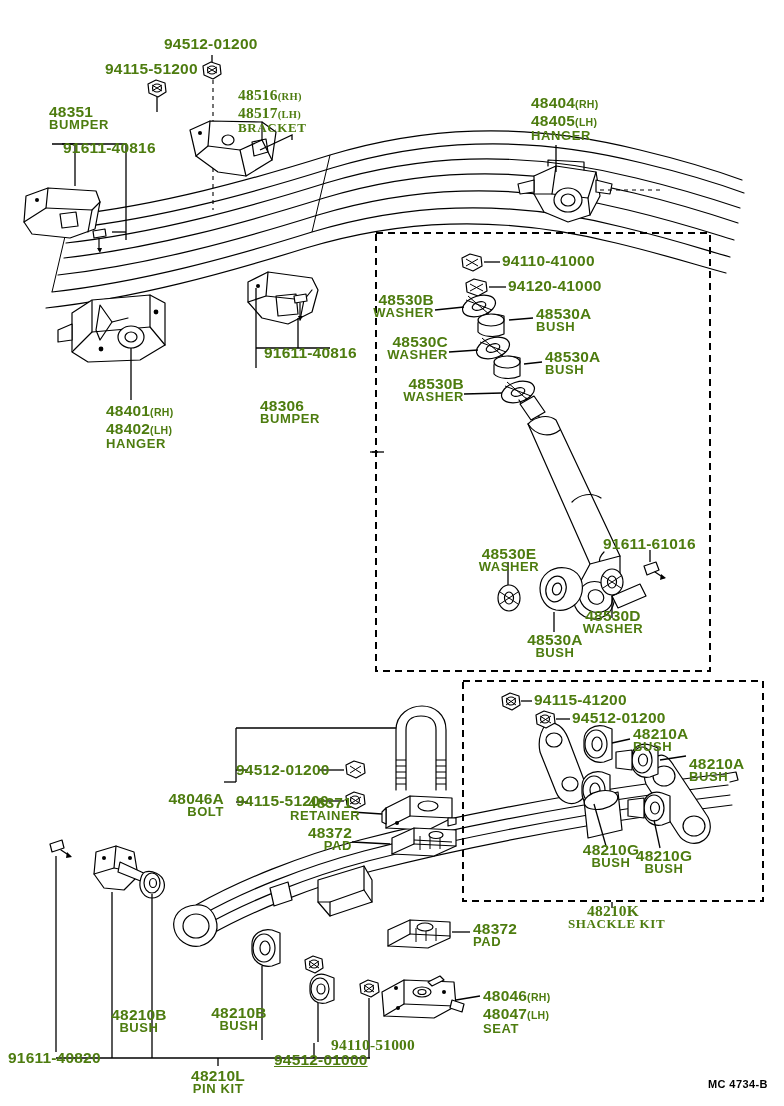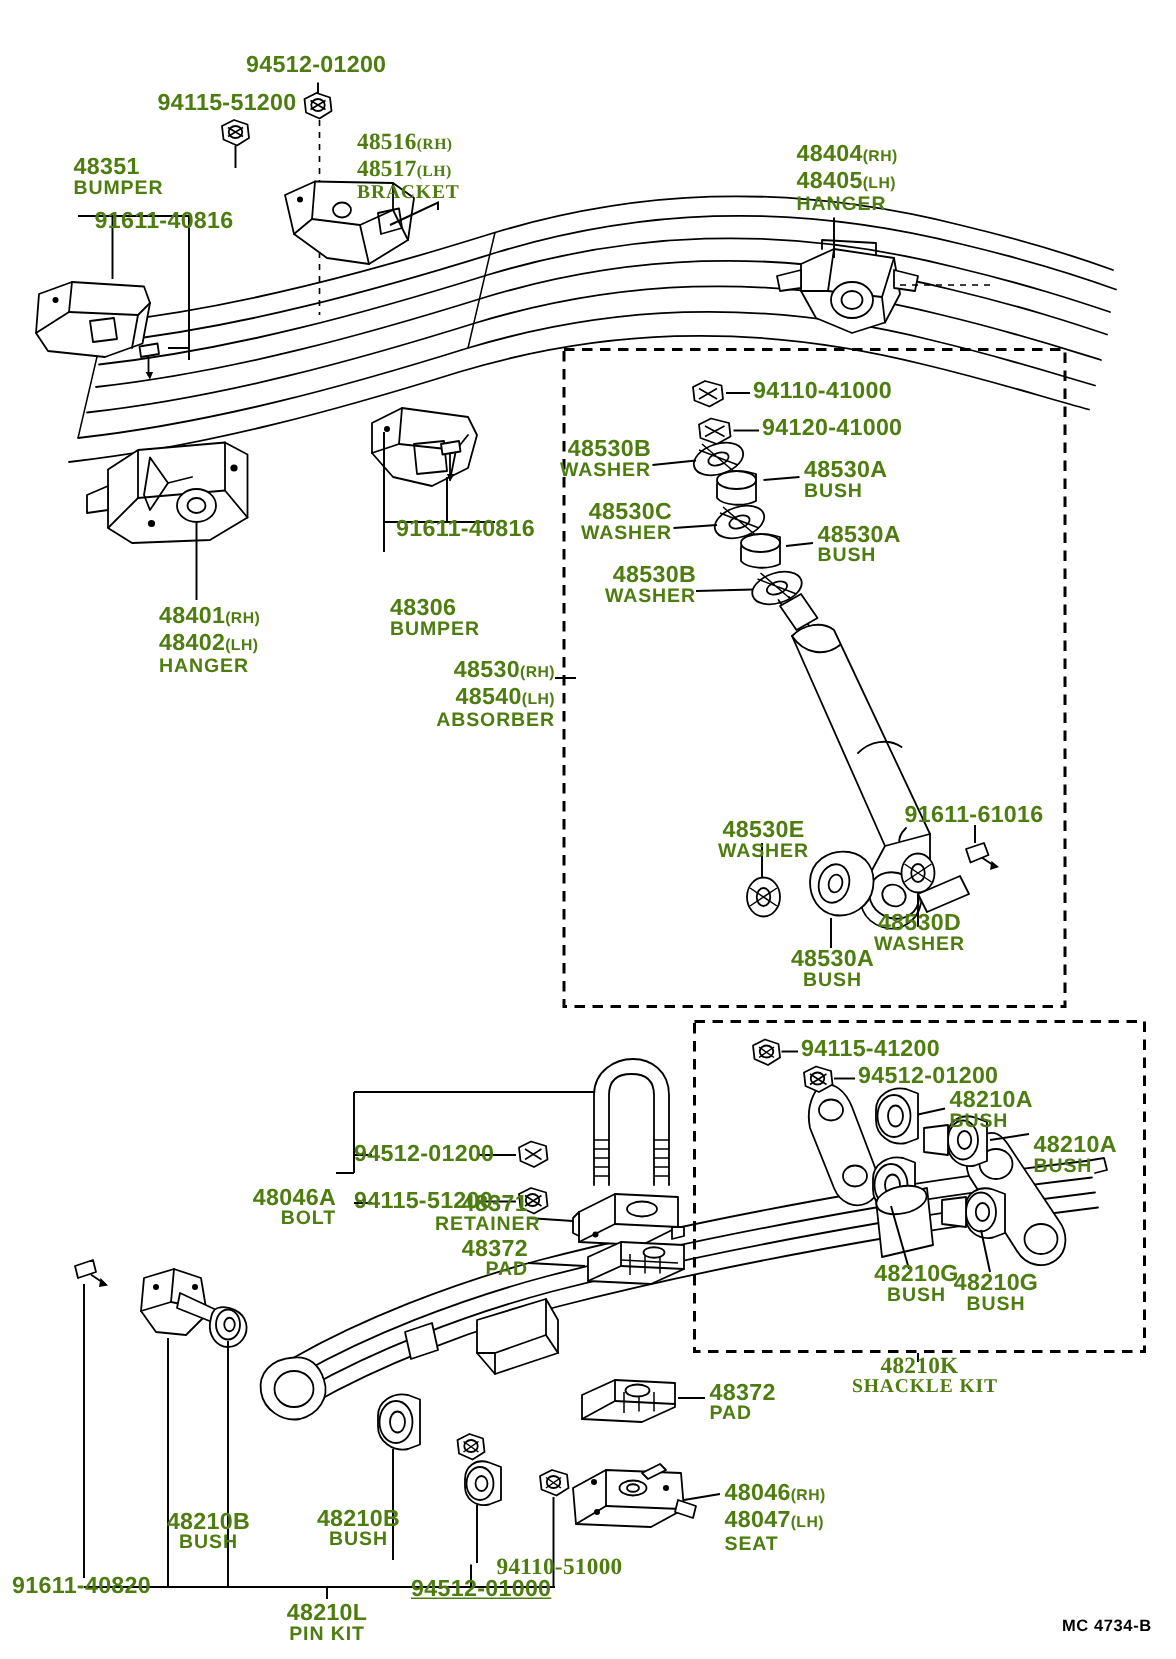--- a/index.html
+++ b/index.html
@@ -509,25 +509,20 @@
 <div class="lbl" style="left:545px;top:349px;">
   <div class="pn">48530A</div>
   <div class="nm">BUSH</div>
 </div>
 
 <div class="lbl rt" style="left:396px;top:376px;width:68px;">
   <div class="pn">48530B</div>
   <div class="nm">WASHER</div>
 </div>
 
-<div class="lbl rt" style="left:286px;top:438px;width:84px;">
-  <div><span class="pn">48530</span><span class="sfx">(RH)</span></div>
-  <div><span class="pn">48540</span><span class="sfx">(LH)</span></div>
-  <div class="nm">ABSORBER</div>
-</div>
 
 <div class="lbl ctr" style="left:478px;top:546px;width:62px;">
   <div class="pn">48530E</div>
   <div class="nm">WASHER</div>
 </div>
 
 <div class="lbl ctr" style="left:521px;top:632px;width:68px;">
   <div class="pn">48530A</div>
   <div class="nm">BUSH</div>
 </div>

